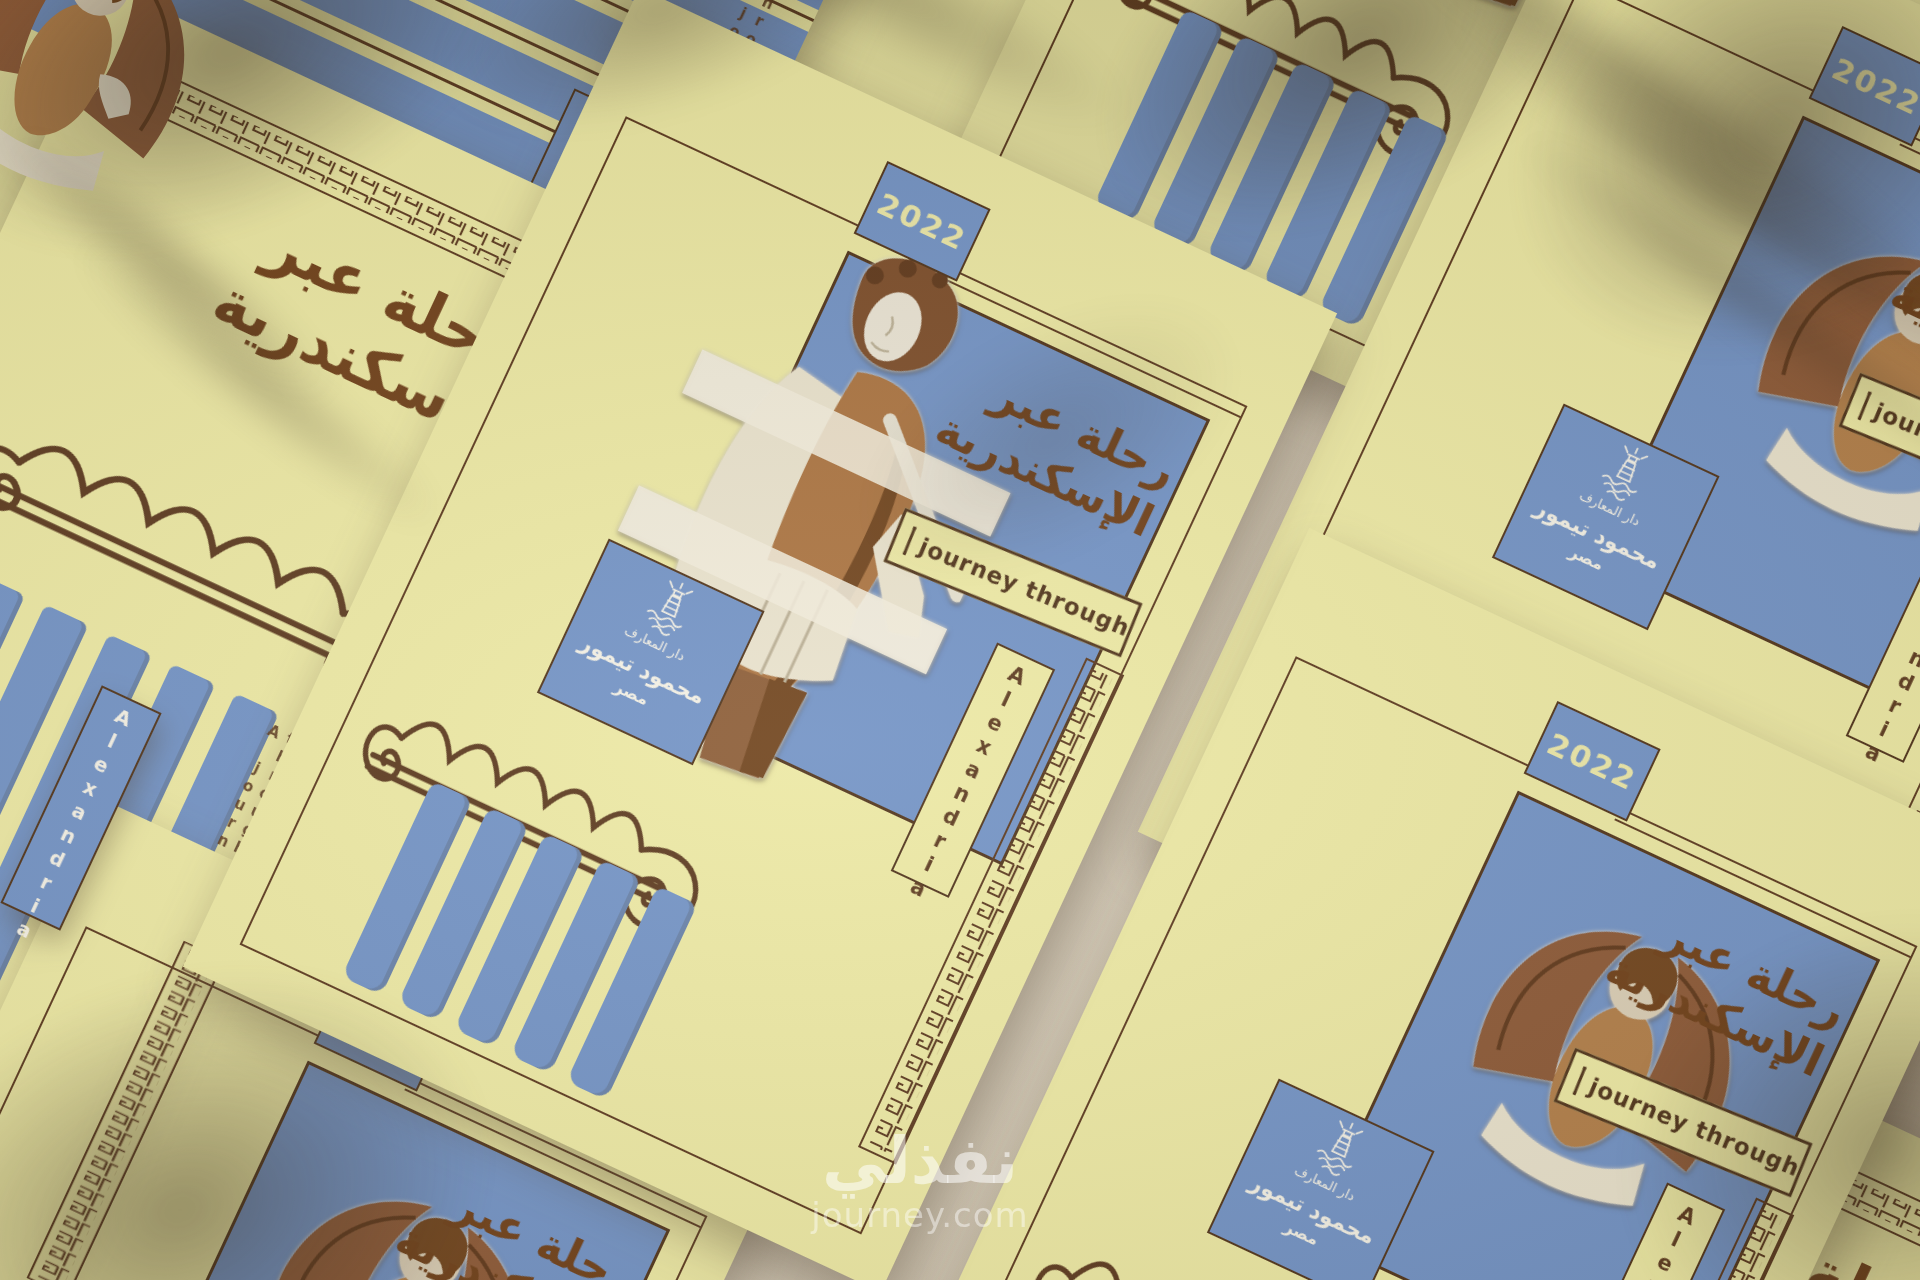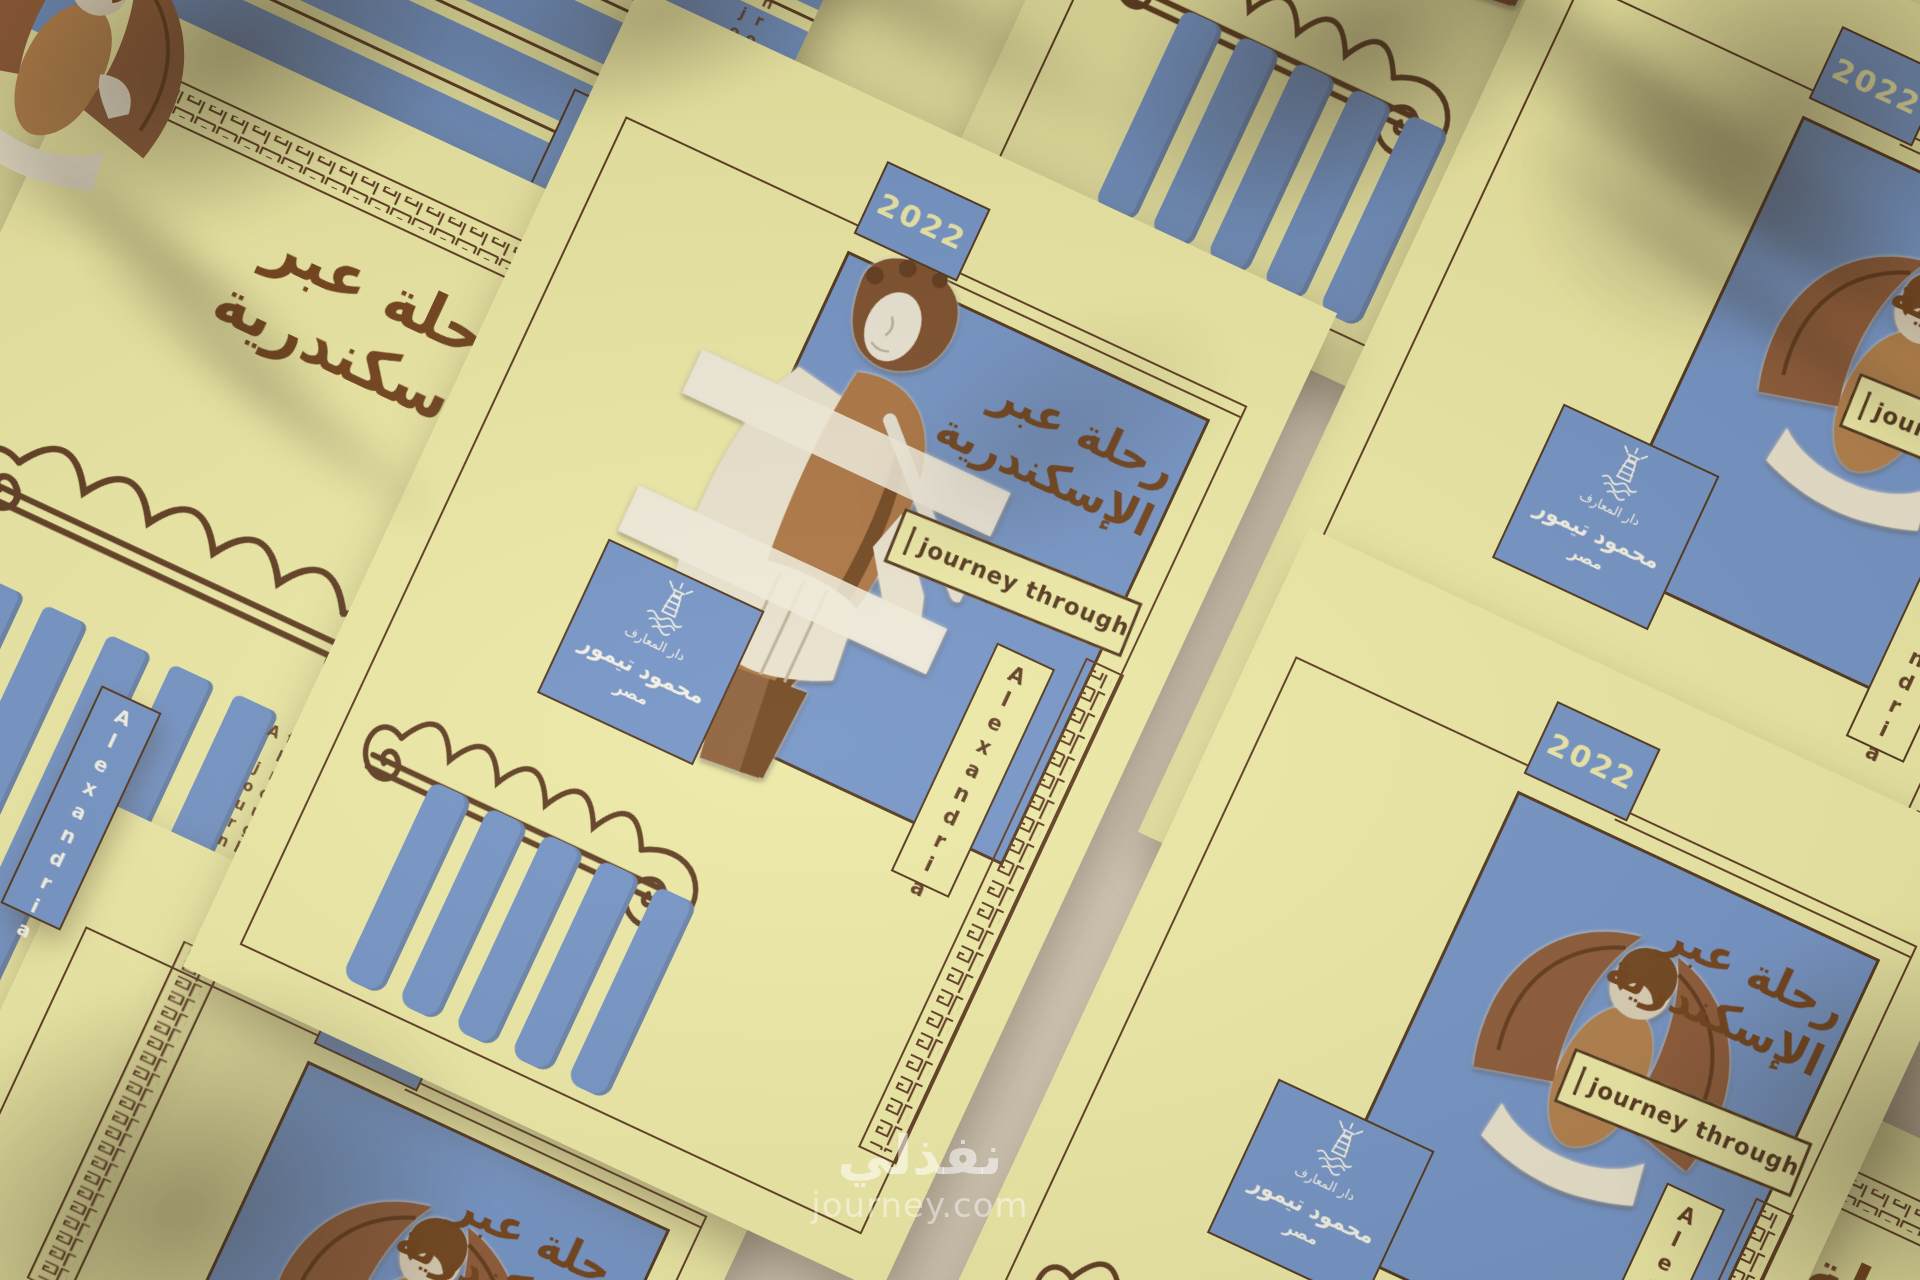--- a/index.html
+++ b/index.html
@@ -74,21 +74,21 @@
     display:flex;justify-content:center;padding-top:6px;box-sizing:border-box;
     filter:drop-shadow(8px 12px 14px rgba(70,55,35,.35));}
   .frag-alex .vtext{color:#f3f0e4;font-weight:bold;font-size:20px;letter-spacing:2px;}
   .frag-meander{left:103px;top:933px;width:46px;height:372px;filter:drop-shadow(6px 10px 12px rgba(70,55,35,.3));}
   .frag-angel{left:-84px;top:-96px;width:310px;height:292px;}
   
   .leaf{position:absolute;z-index:8;pointer-events:none;filter:blur(15px);
     background:radial-gradient(closest-side,rgba(56,45,30,.55),rgba(56,45,30,0));}
   .watermark{position:absolute;left:720px;top:1128px;width:400px;z-index:9;text-align:center;
     color:rgba(255,255,255,.55);pointer-events:none;}
-  .watermark .wm-ar{font-size:54px;font-weight:bold;line-height:1.05;}
+  .watermark .wm-ar{font-size:64px;font-weight:bold;line-height:1.05;}
   .watermark .wm-dom{font-size:34px;color:rgba(255,255,255,.45);letter-spacing:1px;}
   .hiddefs{position:absolute;width:0;height:0;overflow:hidden;}
 </style>
 </head>
 <body>
 
 <svg class="hiddefs" aria-hidden="true">
   <defs>
     <pattern id="pat-meander" width="24" height="24" patternUnits="userSpaceOnUse">
       <path d="M2,22 V2 H22 M22,2 V14 H10 V9 H15" fill="none" stroke="#5a371b" stroke-width="2.2"></path>

